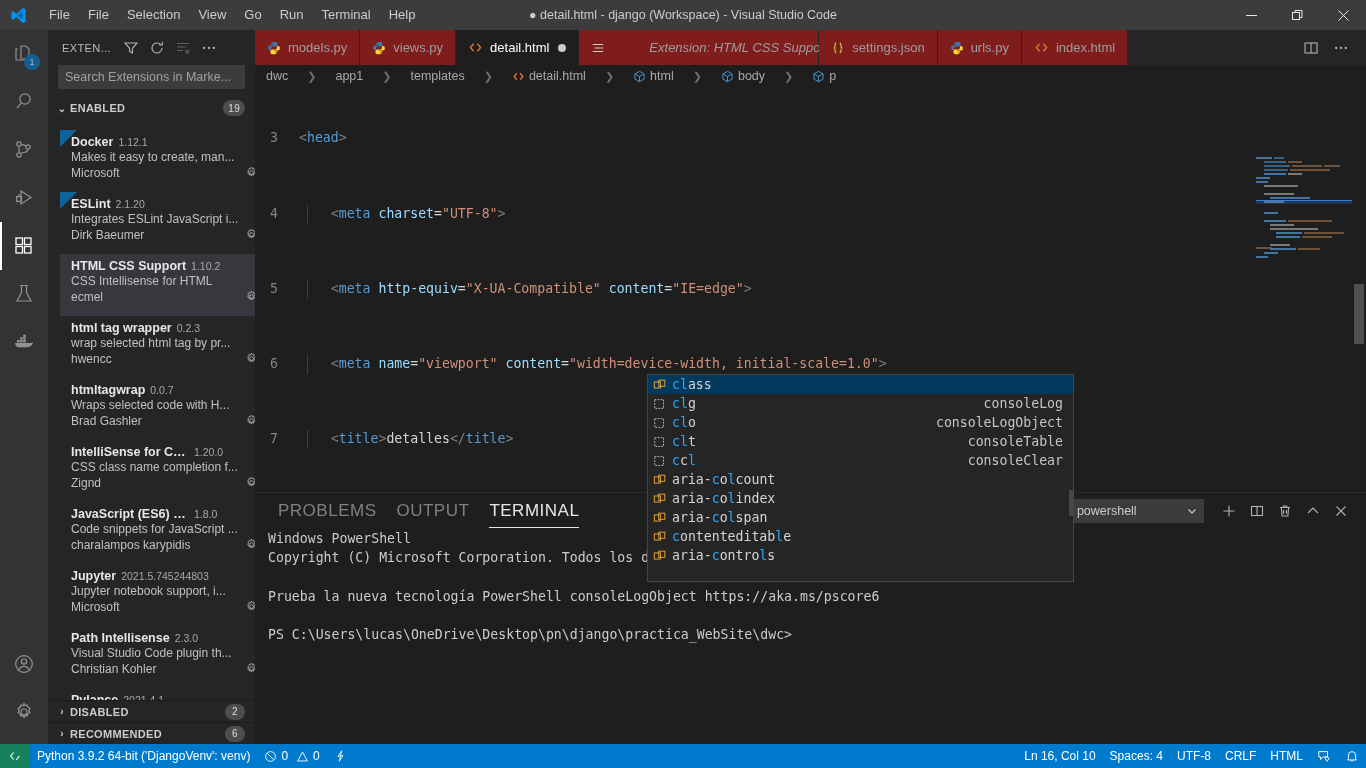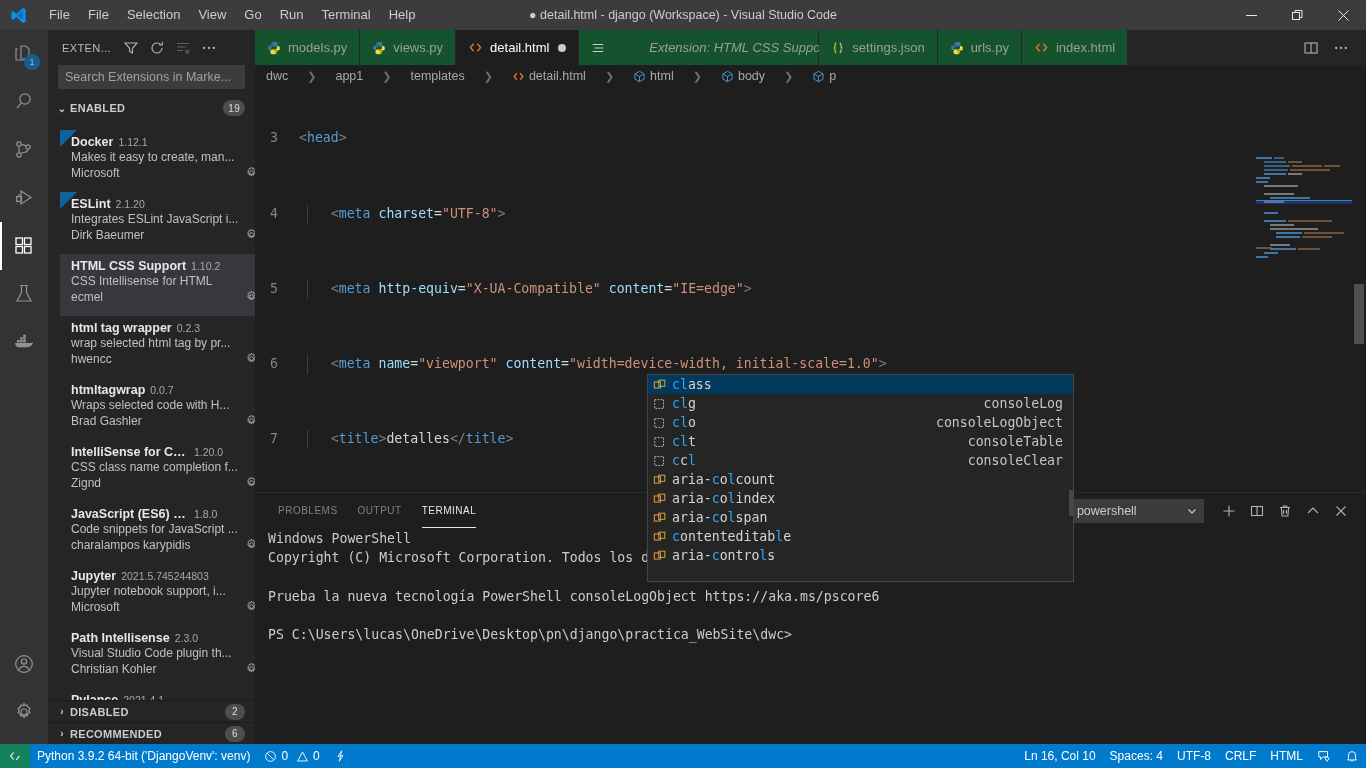--- a/index.html
+++ b/index.html
@@ -113,21 +113,21 @@
   .ext-gear { margin-left: auto; opacity: .8; }
   .ext-bottom { position: absolute; bottom: 0; left: 0; width: 207px; }
   .ext-bottom .section-head { background: #252526; border-top: 1px solid #1b1b1c; height: 22px; }
 
   
   .editor-area { position: absolute; top: 30px; left: 255px; width: 1111px; height: 714px; background: #1e1e1e; }
 
   .tabs { display: flex; height: 35px; background: #252526; position: relative; }
   .tab {
     display: flex; align-items: center; gap: 7px; padding: 0 12px; height: 35px;
-    background: #14532d; color: #9d9d9d; font-size: 13px; white-space: nowrap;
+    background: #7f1d1d; color: #9d9d9d; font-size: 13px; white-space: nowrap;
     border-right: 1px solid #252526; cursor: pointer; max-width: 240px;
   }
   .tab.active { background: #1e1e1e; color: #ffffff; }
   .tab.italic { font-style: italic; gap: 44px; }
   .tab-dot { width: 8px; height: 8px; border-radius: 50%; background: #cccccc; margin-left: 2px; }
   .tabs-actions { margin-left: auto; display: flex; align-items: center; gap: 4px; padding-right: 12px; }
   .tab-act { width: 26px; height: 26px; display: flex; align-items: center; justify-content: center; opacity: .85; cursor: pointer; }
 
   .breadcrumb {
     height: 22px; display: flex; align-items: center; gap: 18px; padding-left: 11px;
@@ -192,21 +192,21 @@
   }
   .edit-scrollbar .thumb { position: absolute; top: 140px; left: 2px; width: 10px; height: 60px; background: #4f4f4f; }
 
   
   .panel {
     position: absolute; top: 462px; left: 0; width: 1111px; height: 282px; background: #1e1e1e;
     border-top: 1px solid #2b2b2b;
   }
   .panel-head { height: 35px; display: flex; align-items: center; padding-left: 13px; }
   .panel-tab {
-    font-size: 10px; letter-spacing: .5px; color: #808080; padding: 0 10px; height: 35px;
+    font-size: 17px; letter-spacing: .5px; color: #808080; padding: 0 10px; height: 35px;
     line-height: 35px; cursor: pointer; text-transform: uppercase; position: relative;
   }
   .panel-tab.active { color: #e7e7e7; }
   .panel-tab.active:after {
     content: ""; position: absolute; left: 10px; right: 10px; bottom: 0; height: 1px; background: #e7e7e7;
   }
   .panel-actions { margin-left: auto; display: flex; align-items: center; gap: 2px; padding-right: 12px; }
   .term-select {
     display: flex; align-items: center; justify-content: space-between; width: 150px; height: 24px;
     background: #3c3c3c; color: #cccccc; font-size: 12.5px; padding: 0 6px 0 9px; cursor: pointer;

